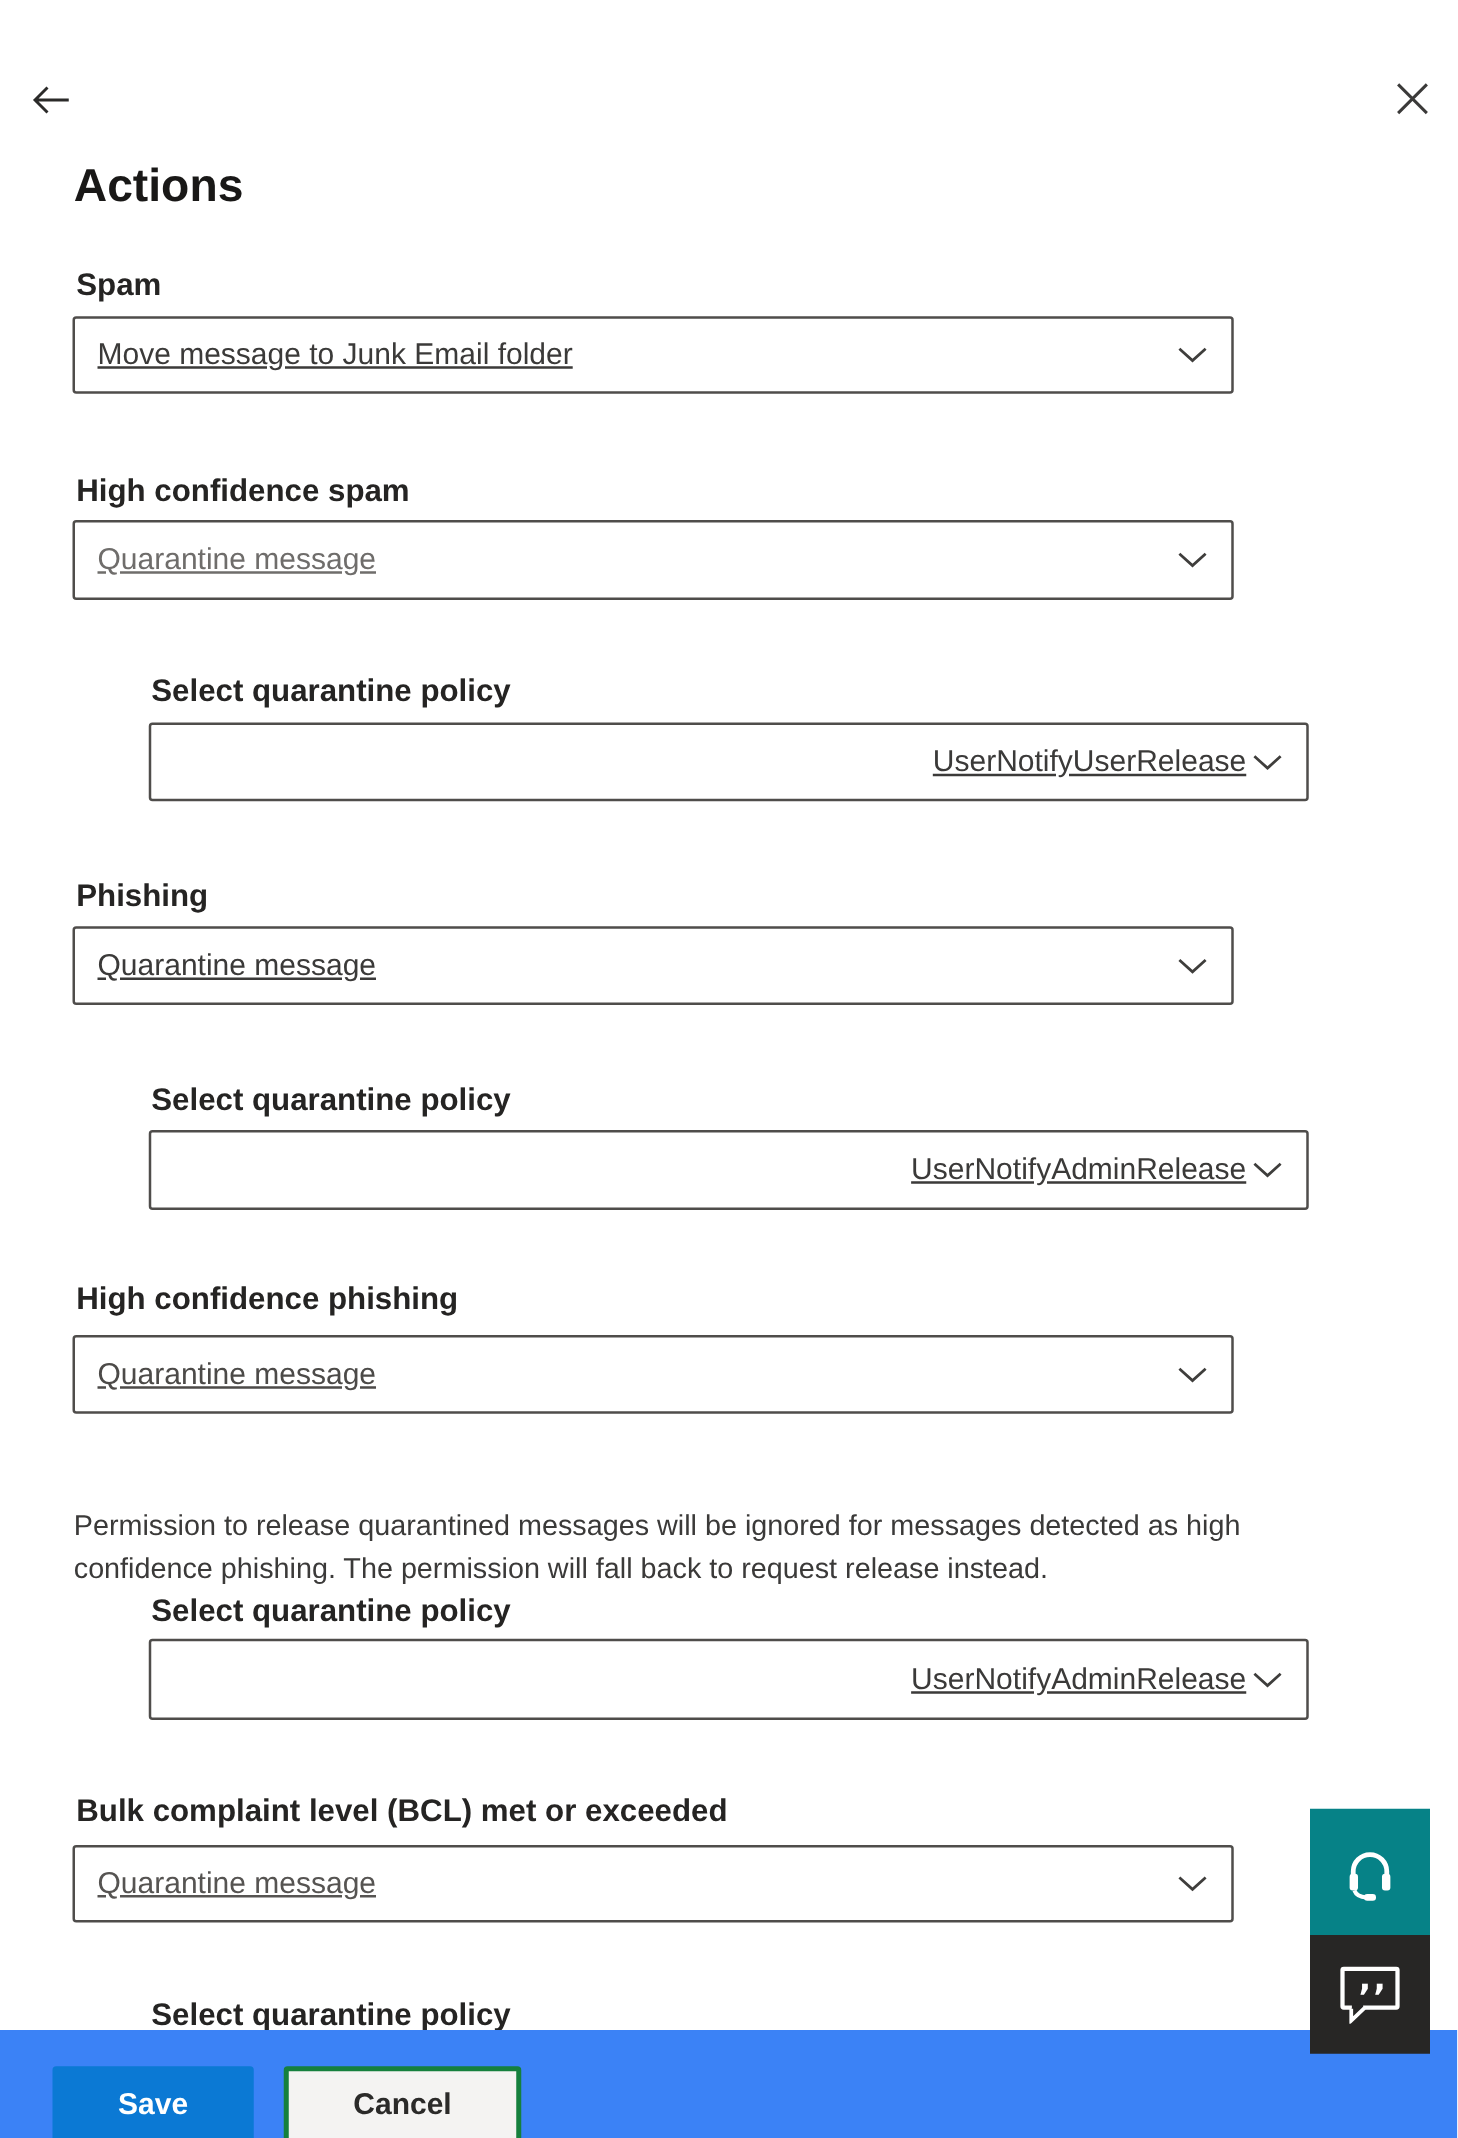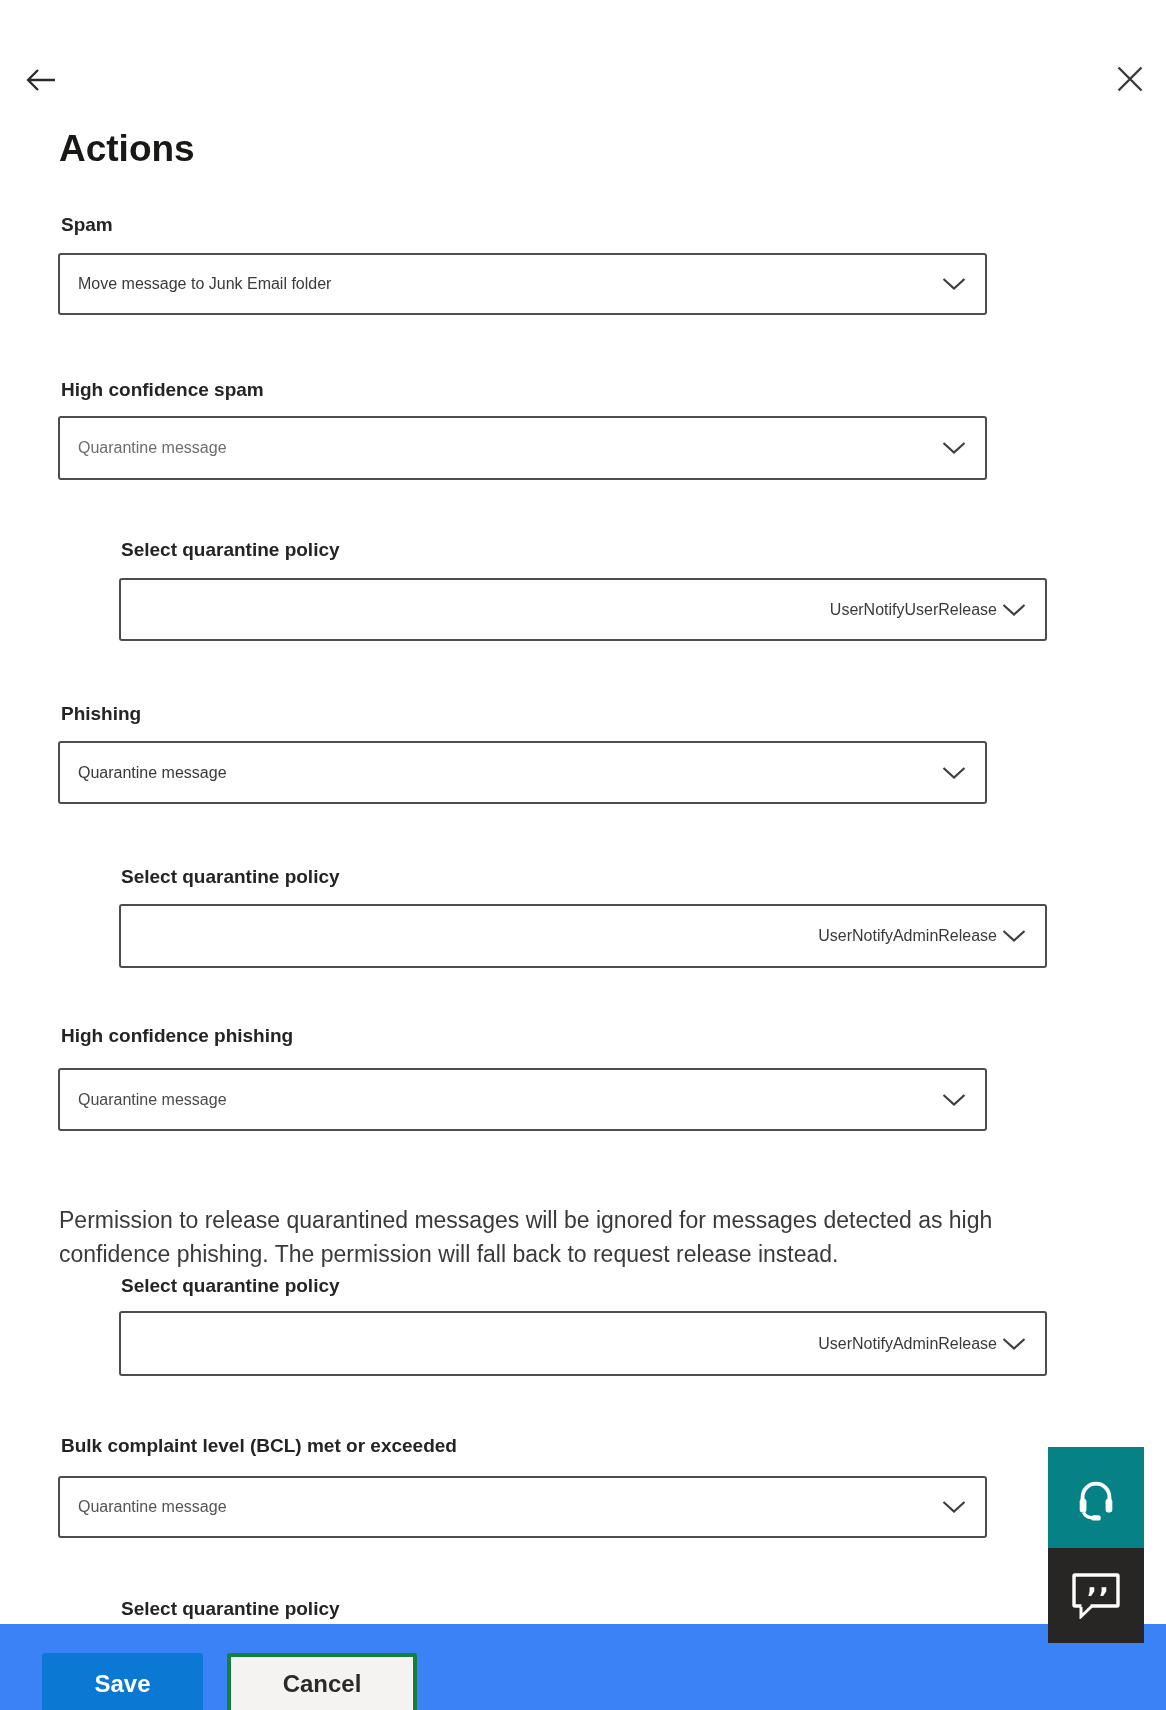--- a/index.html
+++ b/index.html
@@ -6,32 +6,32 @@
   .stage{
     position:relative;width:1166px;height:1710px;background:#ffffff;overflow:hidden;
     font-family:"Liberation Sans","DejaVu Sans",sans-serif;color:#252423;margin-top:38px;
   }
   .iconbtn{position:absolute;background:transparent;border:none;padding:0;cursor:pointer;line-height:0;}
   .back{left:24px;top:28px;width:34px;height:28px;}
   .close{left:1114px;top:26px;width:32px;height:30px;}
 
   .title{position:absolute;left:59px;top:90px;margin:0;font-size:37px;font-weight:700;color:#191817;}
 
-  .label{position:absolute;font-size:19px;font-weight:600;color:#252423;white-space:nowrap;z-index:1;}
+  .label{position:absolute;font-size:25px;font-weight:600;color:#252423;white-space:nowrap;z-index:1;}
   .mainlbl{left:61px;}
   .sublbl{left:121px;}
 
   .select{
     position:absolute;box-sizing:border-box;background:#ffffff;
     border:2px solid #4f4d4b;border-radius:3px;
     display:flex;align-items:center;padding:0 48px 0 18px;cursor:pointer;z-index:1;
   }
   .select.main{left:58px;width:929px;}
   .select.sub{left:119px;width:928px;justify-content:flex-end;}
-  .selval{font-size:16px;white-space:nowrap;}
+  .selval{font-size:24px;white-space:nowrap;text-decoration:underline;}
   .val-dark{color:#3b3a39;}
   .val-gray{color:#6f6d6b;}
   .val-mid{color:#4c4a48;}
   .val-mid2{color:#565452;}
   .chev{position:absolute;right:19px;top:50%;transform:translateY(-50%);}
 
   .f-spam-label{top:176px;}        .f-spam-select{top:215px;height:62px;}
   .f-hcs-label{top:341px;}         .f-hcs-select{top:378px;height:64px;}
   .f-p1-label{top:501px;}          .f-p1-select{top:540px;height:63px;}
   .f-phish-label{top:665px;}       .f-phish-select{top:703px;height:63px;}

